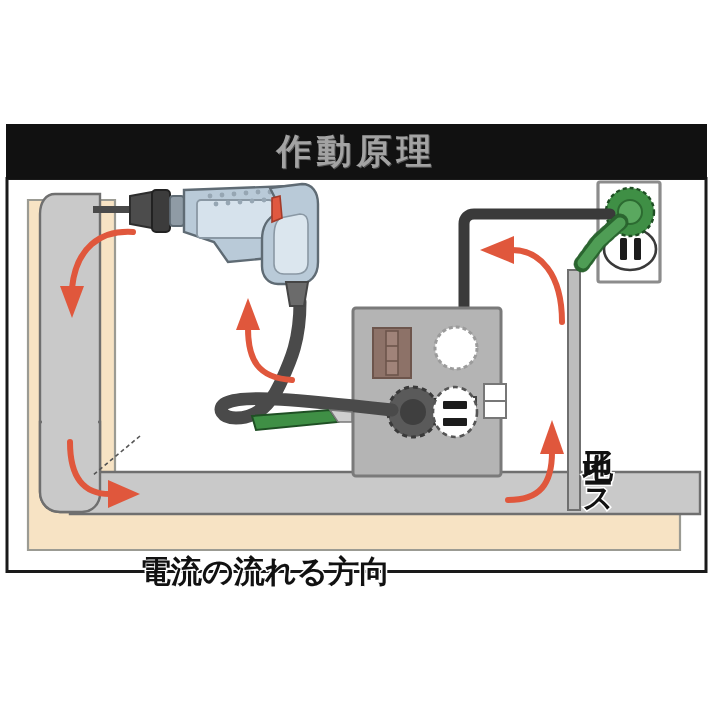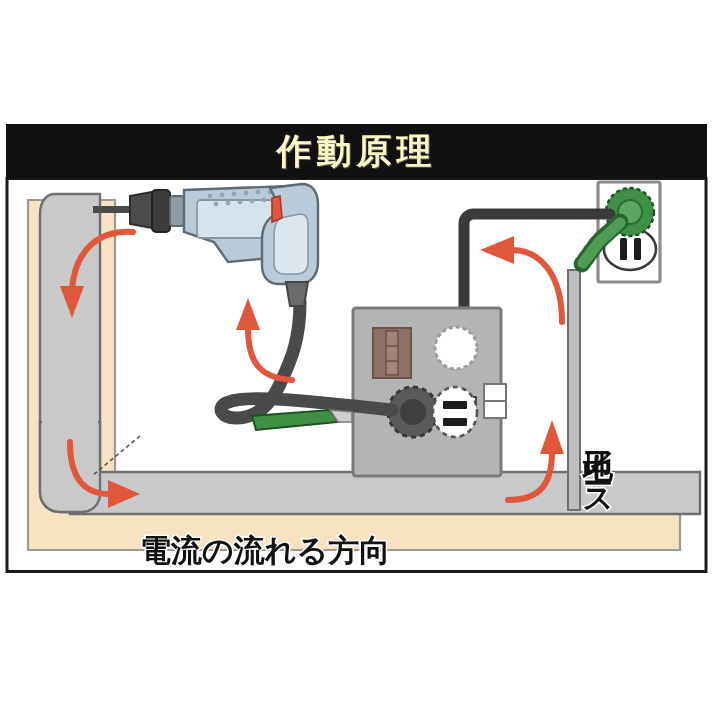--- a/index.html
+++ b/index.html
@@ -32,21 +32,21 @@
     top: 124px;
     width: 701px;
     height: 55px;
     background: #111111;
     display: flex;
     align-items: center;
     justify-content: center;
     z-index: 5;
   }
   #title-text {
-    color: #fef9c3;
+    color: #a3a3a3;
     font-size: 35px;
     font-weight: bold;
     letter-spacing: 5px;
     font-family: "DejaVu Sans", sans-serif;
     text-shadow: 1px 1px 0 #555;
   }
   .fig-svg {
     position: absolute;
     left: 0;
     top: 0;
@@ -55,21 +55,21 @@
     position: absolute;
     font-family: "DejaVu Sans", sans-serif;
     font-weight: bold;
     color: #111111;
     -webkit-text-stroke: 3px #ffffff;
     paint-order: stroke fill;
     z-index: 3;
   }
   #label-current {
     left: 140px;
-    top: 408px;
+    top: 429px;
     font-size: 31px;
     letter-spacing: 0px;
     white-space: nowrap;
   }
   #label-earth {
     left: 583px;
     top: 305px;
     font-size: 30px;
     writing-mode: vertical-rl;
     text-orientation: upright;

